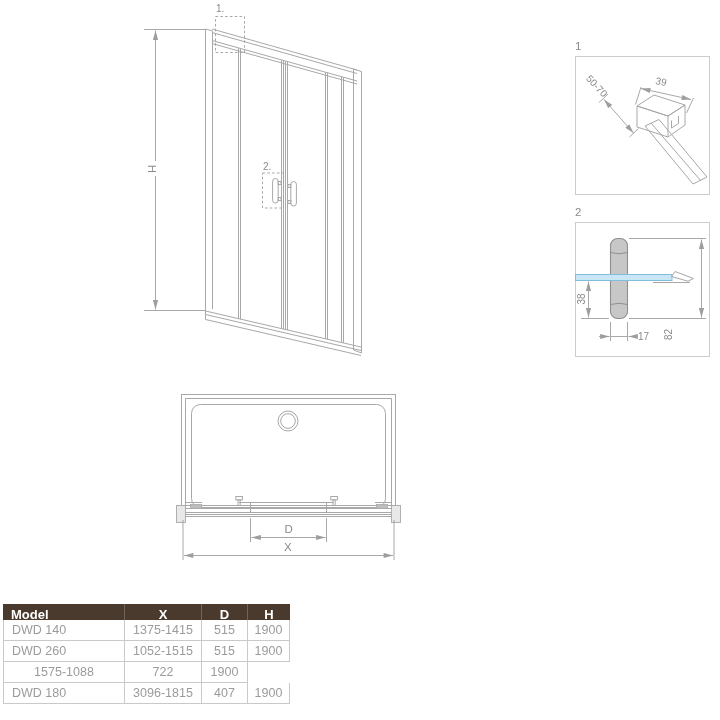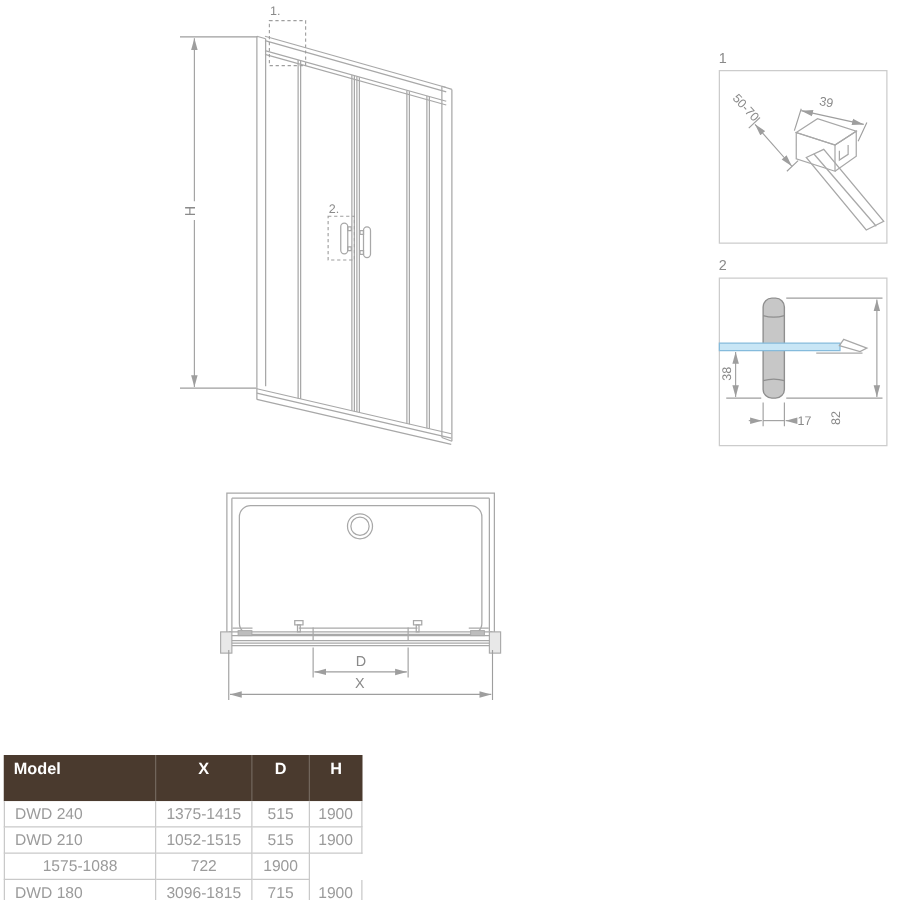--- a/index.html
+++ b/index.html
@@ -16,21 +16,21 @@
   .grayfill{fill:#bdbdbd;stroke:var(--line,#a8a8a8);stroke-width:0.8;}
   .grayfill2{fill:#e8e8e8;stroke:var(--line,#a8a8a8);stroke-width:0.9;}
   .mask{fill:#ffffff;stroke:none;}
   .dimtxt{fill:var(--dim-text,#8a8a8a);font-family:"Liberation Sans",sans-serif;font-size:10px;}
   .big{font-size:11.5px;}
   .arrfill{fill:var(--dim-line,#9e9e9e);}
 
   
   .spec-table{position:absolute;left:3px;top:604px;width:287px;box-sizing:border-box;}
   .thead{display:grid;grid-template-columns:122px 77px 46px 42px;background:var(--table-header-bg,#4a3a2e);
-         color:var(--table-header-text,#fff);font-weight:bold;font-size:13px;height:37px;line-height:22px;}
+         color:var(--table-header-text,#fff);font-weight:bold;font-size:13px;height:16px;line-height:22px;}
   .thead .c{box-sizing:border-box;border-right:1px solid rgba(255,255,255,0.22);overflow:hidden;}
   .thead .c:last-child{border-right:none;}
   .trow{display:grid;grid-template-columns:122px 77px 46px 42px;height:21px;line-height:20px;
         font-size:12.5px;color:var(--table-text,#9b9b9b);background:#fff;}
   .trow .c{box-sizing:border-box;border-right:1px solid var(--table-border,#c9c9c9);
            border-bottom:1px solid var(--table-border,#c9c9c9);overflow:hidden;}
   .trow .c:first-child{border-left:1px solid var(--table-border,#c9c9c9);}
   .c-model{padding-left:8px;text-align:left;}
   .c-num{text-align:center;}
 </style>
@@ -221,37 +221,37 @@
 </svg>
 
   <div class="spec-table">
     <div class="thead">
       <div class="c c-model">Model</div>
       <div class="c c-num">X</div>
       <div class="c c-num">D</div>
       <div class="c c-num">H</div>
     </div>
     <div class="trow">
-      <div class="c c-model">DWD 240</div>
+      <div class="c c-model">DWD 140</div>
       <div class="c c-num">1375-1415</div>
       <div class="c c-num">515</div>
       <div class="c c-num">1900</div>
     </div>
     <div class="trow">
-      <div class="c c-model">DWD 210</div>
+      <div class="c c-model">DWD 260</div>
       <div class="c c-num">1052-1515</div>
       <div class="c c-num">515</div>
       <div class="c c-num">1900</div>
     </div>
     <div class="trow">
       <div class="c c-num">1575-1088</div>
       <div class="c c-num">722</div>
       <div class="c c-num">1900</div>
     </div>
     <div class="trow">
       <div class="c c-model">DWD 180</div>
       <div class="c c-num">3096-1815</div>
-      <div class="c c-num">715</div>
+      <div class="c c-num">407</div>
       <div class="c c-num">1900</div>
     </div>
   </div>
 
 </div>
 
 </body></html>

